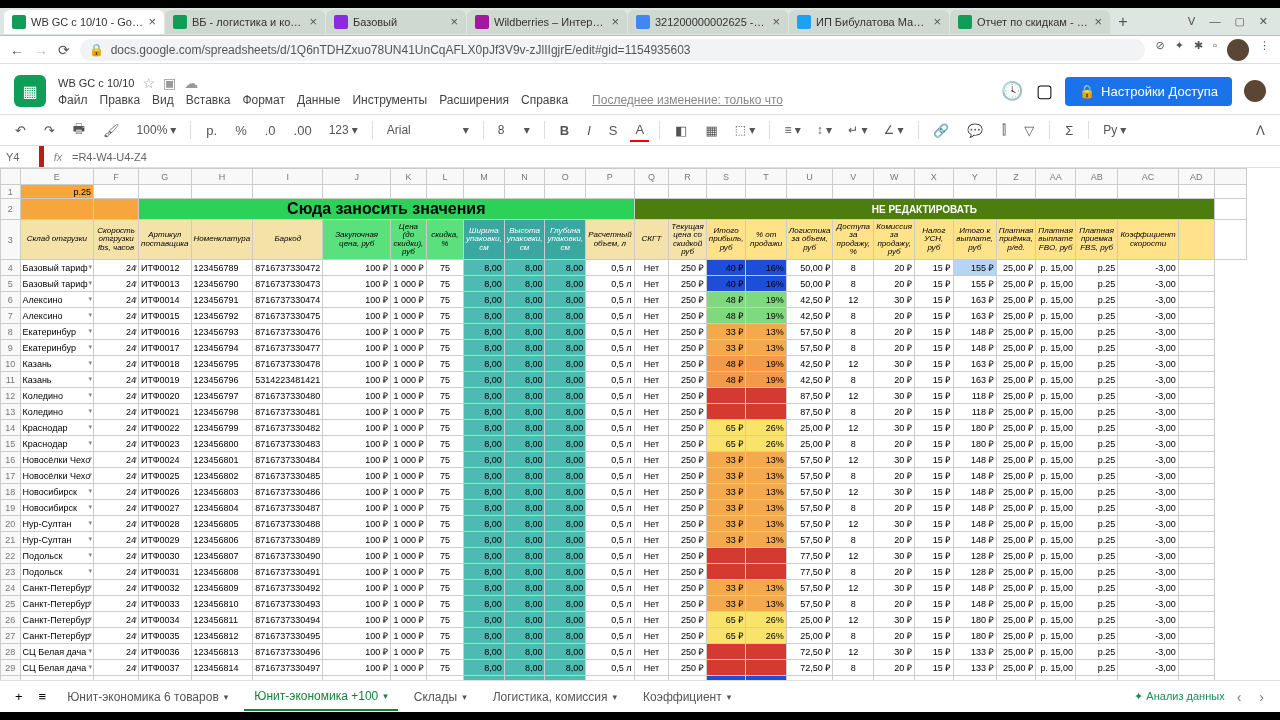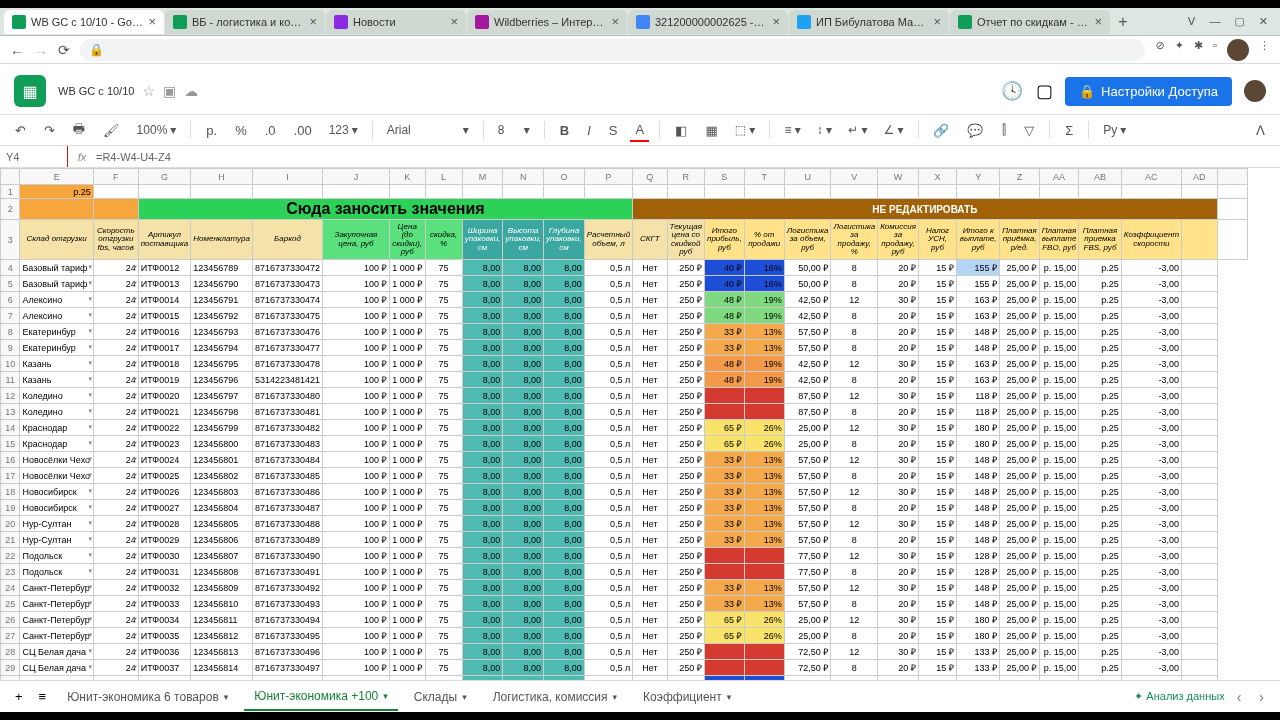--- a/index.html
+++ b/index.html
@@ -26,31 +26,31 @@
 .menurow{display:flex;gap:12px;color:#444;font-size:12px;margin-top:2px}
 .menurow span{cursor:pointer}
 .lastedit{color:#888;font-size:12px;text-decoration:underline}
 .rightctl{margin-left:auto;display:flex;align-items:center;gap:12px}
 .sharebtn{background:#1a73e8;color:#fff;padding:7px 14px;border-radius:4px;font-size:13px;display:flex;align-items:center;gap:6px}
 .toolbar{height:32px;border-top:1px solid #ddd;border-bottom:1px solid #ddd;display:flex;align-items:center;padding:0 10px;gap:8px;color:#555}
 .toolbar .sep{width:1px;height:18px;background:#ddd;margin:0 2px}
 .tbtn{padding:3px 5px;cursor:pointer;font-size:13px}
 .tsel{display:flex;align-items:flex-start;gap:3px;padding:2px 4px;font-size:12px}
 .fxbar{height:22px;display:flex;align-items:center;border-bottom:1px solid #ddd;font-size:11px}
-.namebox{width:68px;padding:0 6px;color:#666;border-right:1px solid #b91c1c;height:100%;display:flex;align-items:center}
+.namebox{width:44px;padding:0 6px;color:#666;border-right:5px solid #b91c1c;height:100%;display:flex;align-items:center}
 .fxicon{width:28px;text-align:center;color:#888;font-style:italic}
 .fxval{color:#666}
 .gridwrap{position:relative;overflow:hidden;height:530px}
 table{border-collapse:collapse;table-layout:fixed}
 th,td{border:1px solid #ccc;font-size:9px;padding:1px 2px;overflow:hidden;white-space:nowrap;text-align:center;height:14px}
 .colhdr th{background:#f8f8f8;color:#777;font-weight:normal;height:16px}
 .rowidx{background:#f8f8f8;color:#777;width:22px;font-size:9px}
 .merge-orange{background:#f7a63e}
 .merge-green{background:#2cd158;font-size:16px;font-weight:bold}
-.merge-red{background:#a16207;color:#fff;font-size:10px;font-weight:bold}
+.merge-red{background:#4d7c0f;color:#fff;font-size:10px;font-weight:bold}
 .hdr-x{background:#f4e2a8;font-size:8px;line-height:1.02;white-space:normal;font-style:italic;height:40px;vertical-align:middle}
 .hdr-g{background:#5be07e;font-size:8px;line-height:1.02;white-space:normal;font-style:italic;height:40px}
 .hdr-t{background:#3aa7a0;color:#fff;font-size:8px;line-height:1.02;white-space:normal;font-style:italic;height:40px}
 .hdr-y{background:#ffe28a;font-size:8px;line-height:1.02;white-space:normal;font-style:italic;height:40px}
 .sel{background:#b6d4f5!important}
 td.l{text-align:left}
 td.r{text-align:right}
 .dd{position:relative}
 .dd:after{content:"▾";position:absolute;right:1px;color:#888;font-size:7px}
 .c-teal{background:#4fbab2}
@@ -78,21 +78,21 @@
       <span class="tabtxt">WB GC с 10/10 - Google Табл</span>
       <span class="tabx">×</span>
     </div>
     <div class="tab">
       <span class="favicon" style="background:#0f9d58;border-radius:2px"></span>
       <span class="tabtxt">ВБ - логистика и комиссия 30</span>
       <span class="tabx">×</span>
     </div>
     <div class="tab">
       <span class="favicon" style="background:#8a2be2;border-radius:2px"></span>
-      <span class="tabtxt">Новости</span>
+      <span class="tabtxt">Базовый</span>
       <span class="tabx">×</span>
     </div>
     <div class="tab">
       <span class="favicon" style="background:#a4189f;border-radius:2px"></span>
       <span class="tabtxt">Wildberries – Интернет-магаз</span>
       <span class="tabx">×</span>
     </div>
     <div class="tab">
       <span class="favicon" style="background:#4285f4;border-radius:2px"></span>
       <span class="tabtxt">321200000002625 - Поиск в G</span>
@@ -116,40 +116,53 @@
       <span>✕</span>
     </div>
   </div>
 
 <div class="addrbar">
  <span class="navicon">←</span>
  <span class="navicon" style="opacity:.4">→</span>
  <span class="navicon">⟳</span>
  <div class="urlbox">
   <span>🔒</span>
+  <span>docs.google.com/spreadsheets/d/1Q6nTDHZxuo78UN41UnCqAFLX0pJf3V9v-zJlIIgjrE/edit#gid=1154935603</span>
  </div>
  <div class="exticons">
   <span>⊘</span>
   <span>✦</span>
   <span>✱</span>
   <span>▫</span>
   <div class="avatar"></div>
   <span>⋮</span>
  </div>
 </div>
 
 <div class="appbar">
  <div class="logo">▦</div>
  <div>
   <div class="titlerow">
    <span class="doctitle">WB GC с 10/10</span>
    <span class="star">☆</span>
    <span class="star">▣</span>
    <span class="star">☁</span>
   </div>
+  <div class="menurow" id="menurow">
+        <span>Файл</span>
+        <span>Правка</span>
+        <span>Вид</span>
+        <span>Вставка</span>
+        <span>Формат</span>
+        <span>Данные</span>
+        <span>Инструменты</span>
+        <span>Расширения</span>
+        <span>Справка</span>
+        <span class="lastedit" style="margin-left: 12px;">Последнее изменение: только что</span>
+      </div>
  </div>
  <div class="rightctl">
   <span style="font-size:18px">🕓</span>
   <span style="font-size:18px">▢</span>
   <div class="sharebtn">
    <span>🔒</span>
    <span>Настройки Доступа</span>
   </div>
   <div class="avatar"></div>
  </div>
@@ -323,21 +336,21 @@
           <td class="hdr-g">скидка, %</td>
           <td class="hdr-t">Ширина упаковки, см</td>
           <td class="hdr-t">Высота упаковки, см</td>
           <td class="hdr-t">Глубина упаковки, см</td>
           <td class="hdr-x">Расчетный объем, л</td>
           <td class="hdr-x">СКГТ</td>
           <td class="hdr-x">Текущая цена со скидкой руб</td>
           <td class="hdr-y">Итого прибыль, руб</td>
           <td class="hdr-y">% от продажи</td>
           <td class="hdr-y">Логистика за объем, руб</td>
-          <td class="hdr-y">Логистика за продажу, %</td>
+          <td class="hdr-y">Доступа за продажу, %</td>
           <td class="hdr-y">Комиссия за продажу, руб</td>
           <td class="hdr-y">Налог УСН, руб</td>
           <td class="hdr-y">Итого к выплате, руб</td>
           <td class="hdr-y">Платная приёмка, р/ед.</td>
           <td class="hdr-y">Платная выплате FBO, руб</td>
           <td class="hdr-y">Платная приемка FBS, руб</td>
           <td class="hdr-y">Коэффициент скорости</td>
           <td class="hdr-y"></td>
           <td></td>
         </tr>

